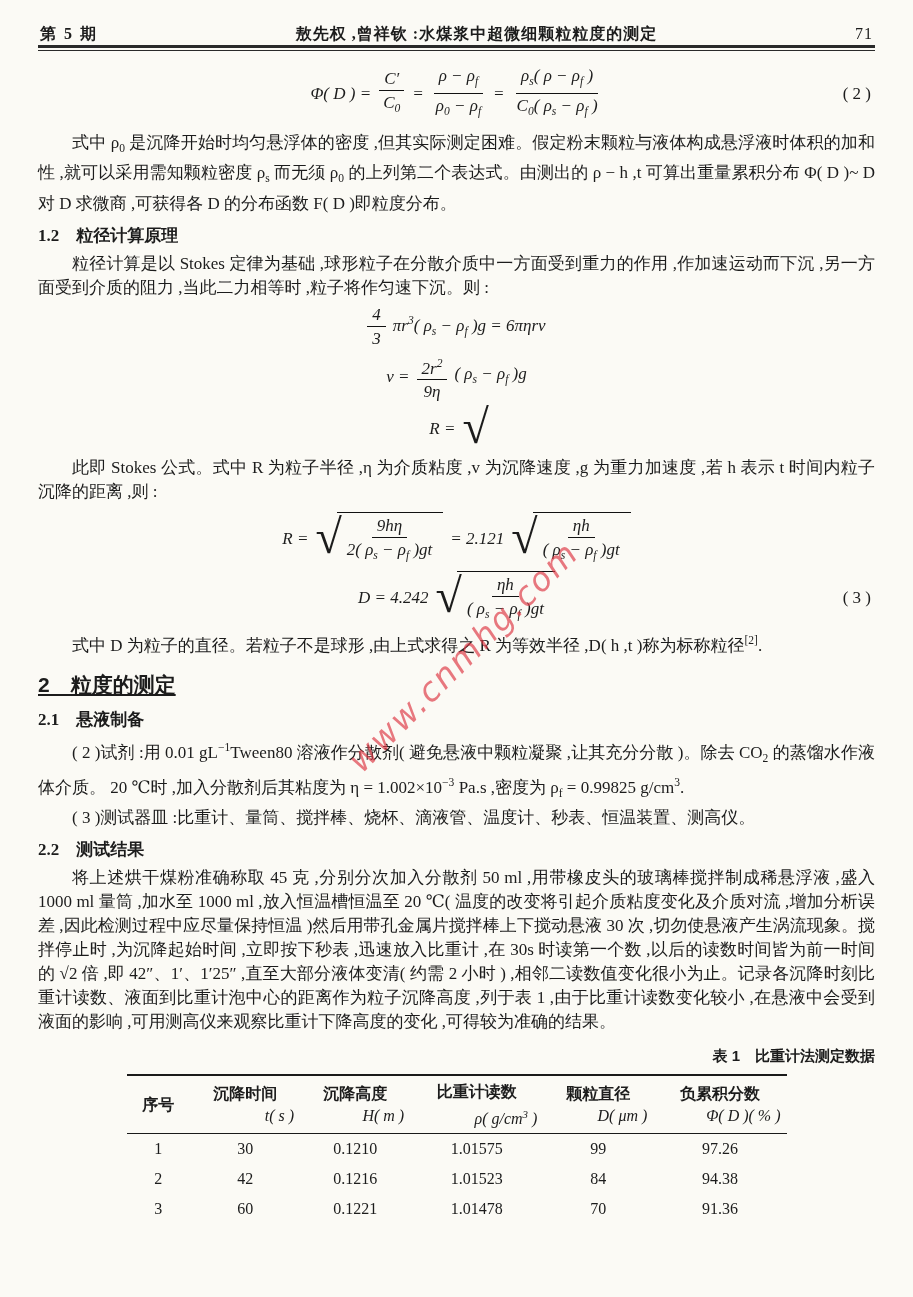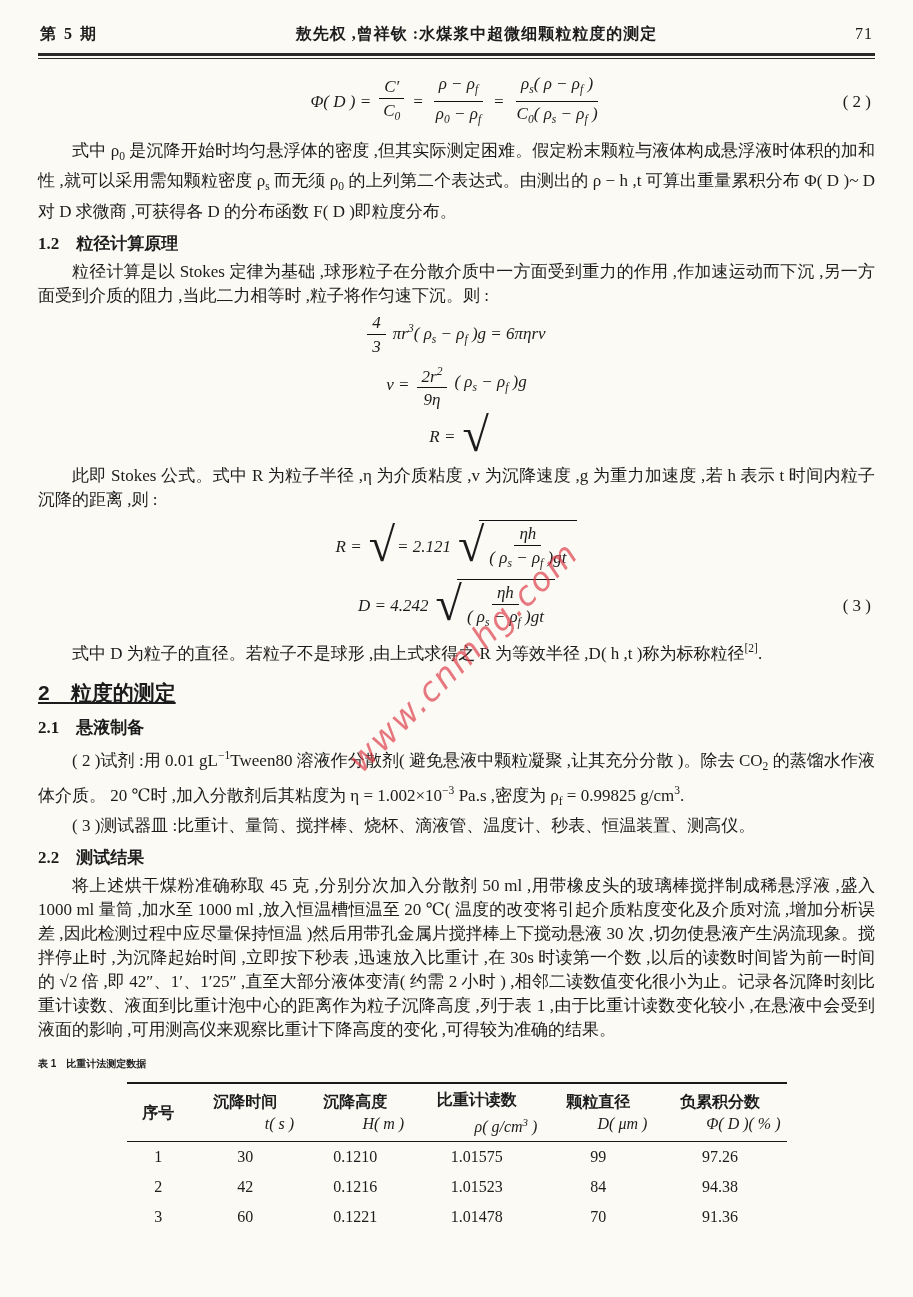--- a/index.html
+++ b/index.html
@@ -6,21 +6,21 @@
   html,body { background:#9a9a9a; }
   .page {
     width:913px; height:1297px; margin:0 auto; position:relative; overflow:hidden;
     background:#fbfaf5; color:#1c1c1c;
     font-family:"Liberation Serif","DejaVu Serif",serif;
   }
   .inner { padding:20px 38px 0 38px; }
 
   
   .pg-header { display:flex; justify-content:space-between; align-items:baseline;
-    font-size:16px; padding:4px 2px 8px 2px;gap:20px; }
+    font-size:16px; padding:4px 2px 0 2px;gap:20px; }
   .pg-header .issue { font-weight:bold; letter-spacing:2px; }
   .pg-header .running { font-weight:bold; letter-spacing:1px; }
   .pg-header .pageno { letter-spacing:1px; }
   .rules { border-top:3px solid #2a2a2a; }
   .rules::after { content:""; display:block; border-top:1px solid #2a2a2a; margin-top:2px; }
 
   .content { margin-top:8px; font-size:17px; line-height:24px; text-align:justify; }
   p.para { text-indent:2em; }
 
   h3.sub { font-size:17px; line-height:24px; margin:8px 0 4px 0;
@@ -41,21 +41,21 @@
   .sqrt .radicand { border-top:1.4px solid #111; padding:2px 6px 0 5px; display:inline-flex; align-items:center; }
   sub,sup { font-size:0.68em; }
 
   
   .watermark { position:absolute; left:340px; top:752px; z-index:4;
     transform:rotate(-45deg); transform-origin:0 0;
     font-family:"DejaVu Sans","Liberation Sans",sans-serif; font-style:italic;
     font-size:33px; letter-spacing:2px; opacity:0.85; pointer-events:none; }
 
   
-  .tbl-caption { text-align:left; font-size:10px; font-weight:bold; margin:10px 0 6px 0;
+  .tbl-caption { text-align:right; font-size:15px; font-weight:bold; margin:10px 0 6px 0;
     font-family:"Liberation Sans","DejaVu Sans",sans-serif; }
   table.datatable { margin:0 auto; border-collapse:collapse; width:660px; font-size:16px;
     border-top:2px solid #1a1a1a; }
   table.datatable thead tr { border-bottom:1.4px solid #1a1a1a; }
   table.datatable th { font-weight:bold; padding:5px 6px 3px 6px; line-height:22px;
     text-align:center; vertical-align:middle; }
   table.datatable th .th-unit { font-weight:normal; font-style:italic;text-align:right; }
   table.datatable td { text-align:center; padding:4px 6px; line-height:22px; }
 </style>
 </head>
@@ -133,20 +133,26 @@
         </span>
       </div>
 
       <p class="para">此即 Stokes 公式。式中 R 为粒子半径 ,η 为介质粘度 ,v 为沉降速度 ,g 为重力加速度 ,若 h 表示 t 时间内粒子沉降的距离 ,则 :</p>
 
       <div class="disp" style="margin-top:8px;">
         <span class="eqrow">
           <span>R =</span>
           <span class="sqrt">
             <span class="rad">√</span>
+            <span class="radicand">
+              <span class="frac">
+                <span class="num">9hη</span>
+                <span class="den">2( ρ<sub>s</sub> − ρ<sub>f</sub> )gt</span>
+              </span>
+            </span>
           </span>
           <span>= 2.121</span>
           <span class="sqrt">
             <span class="rad">√</span>
             <span class="radicand">
               <span class="frac">
                 <span class="num">ηh</span>
                 <span class="den">( ρ<sub>s</sub> − ρ<sub>f</sub> )gt</span>
               </span>
             </span>

